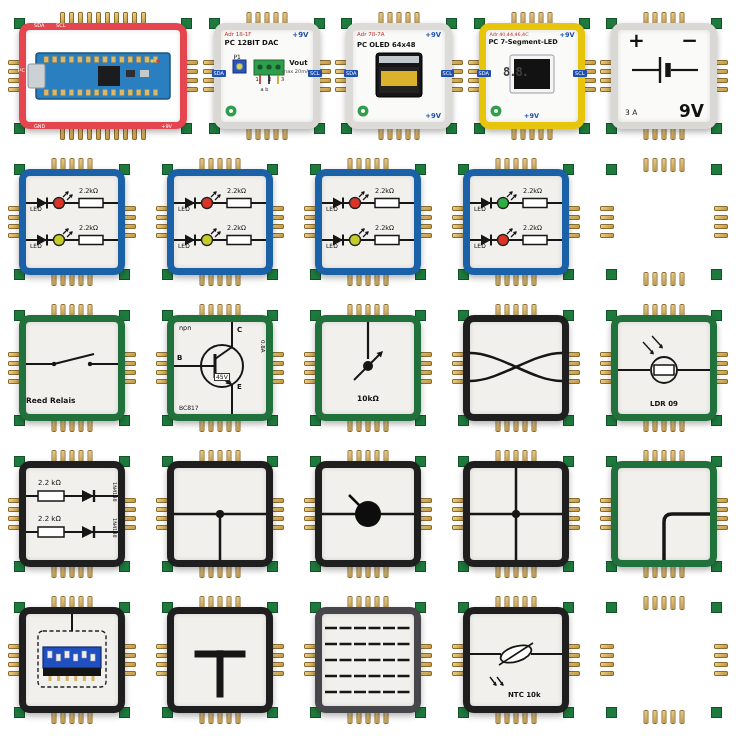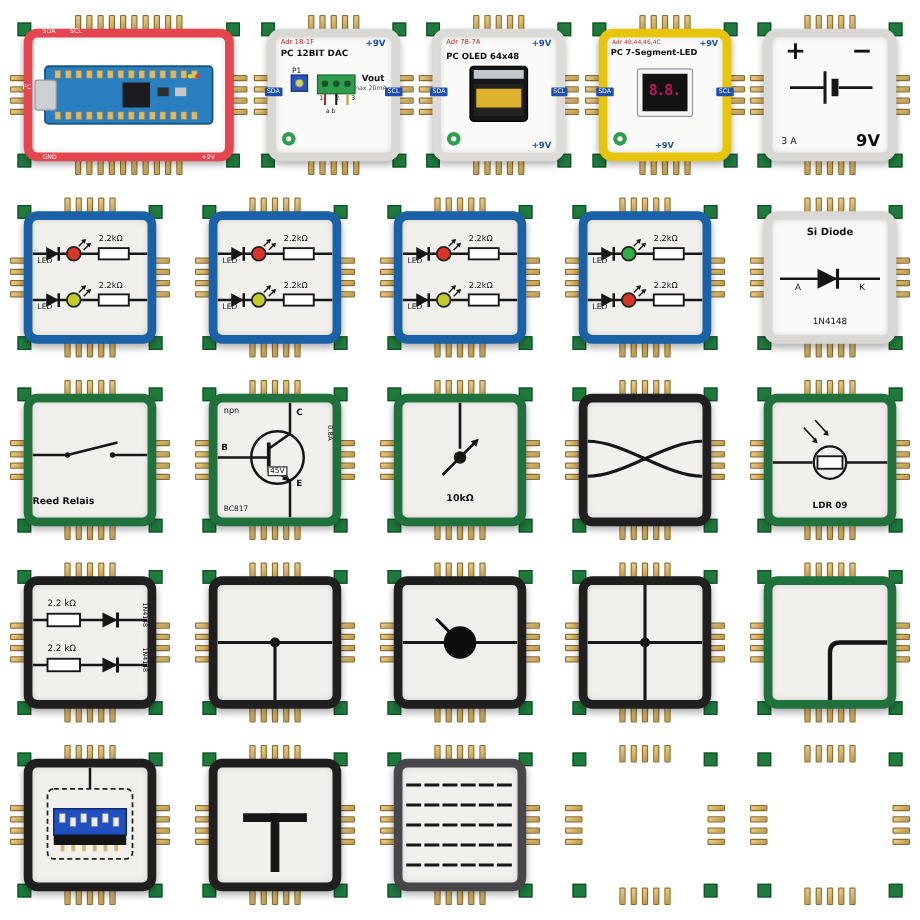--- a/index.html
+++ b/index.html
@@ -266,21 +266,21 @@
           <div class="face">
             <svg class="sym" viewBox="0 0 92 92" preserveAspectRatio="none">
       <rect x="24" y="25" width="44" height="38" rx="2" fill="#f5f5f3" stroke="#99a"></rect>
       <rect x="28" y="29" width="36" height="30" fill="#121212"></rect>
       <circle cx="10" cy="81" r="5.5" fill="#2f9e4c"></circle>
               <circle cx="10" cy="81" r="2.1" fill="#fff"></circle>
     </svg>
             <span class="lb " style="top:2px;left:4px;font-size:4.8px;color:#c03028;">Adr 40,44,46,4C</span>
             <span class="lb " style="top:9px;left:3px;font-size:6.6px;font-weight:bold;">PC 7-Segment-LED</span>
             <span class="lb " style="top:2px;right:3px;font-size:6.5px;font-weight:bold;color:#1d4fae;">+9V</span>
-            <span class="lb " style="top:36px;left:46px;transform:translateX(-50%);font-size:12px;font-weight:bold;color:#be185d;font-family:'DejaVu Sans Mono',monospace;letter-spacing:-1px;">8.8.</span>
+            <span class="lb " style="top:36px;left:30px;transform:translateX(-50%);font-size:12px;font-weight:bold;color:#404040;font-family:'DejaVu Sans Mono',monospace;letter-spacing:-1px;">8.8.</span>
             <span class="lb " style="bottom:2px;left:46px;transform:translateX(-50%);font-size:6.5px;font-weight:bold;color:#1d4fae;">+9V</span>
             <span class="lb tagbox" style="top:40px;left:-9px;">SDA</span>
             <span class="lb tagbox" style="top:40px;right:-9px;">SCL</span>
           </div>
         </div>
       </div>
       <div class="cell">
         <div class="pins pins-top">
           <div class="pin"></div>
           <div class="pin"></div>
@@ -315,21 +315,21 @@
           <div class="face">
             <svg class="sym" viewBox="0 0 92 92" preserveAspectRatio="none">
       <line x1="14" y1="40" x2="42" y2="40" stroke="#161616" stroke-width="2.2"></line>
       <line x1="42" y1="27" x2="42" y2="53" stroke="#161616" stroke-width="2.4"></line>
       <line x1="50" y1="33" x2="50" y2="47" stroke="#161616" stroke-width="5.5"></line>
       <line x1="53" y1="40" x2="80" y2="40" stroke="#161616" stroke-width="2.2"></line>
     </svg>
             <span class="lb " style="top:0px;left:10px;font-size:20px;font-weight:bold;">+</span>
             <span class="lb " style="top:0px;right:12px;font-size:20px;font-weight:bold;">−</span>
             <span class="lb " style="bottom:5px;left:7px;font-size:7.5px;">3 A</span>
-            <span class="lb " style="bottom:1px;right:6px;font-size:13px;font-weight:bold;">9V</span>
+            <span class="lb " style="bottom:1px;right:6px;font-size:17px;font-weight:bold;">9V</span>
           </div>
         </div>
       </div>
     </div>
     <div class="row">
       <div class="cell">
         <div class="pins pins-top">
           <div class="pin"></div>
           <div class="pin"></div>
           <div class="pin"></div>
@@ -592,33 +592,20 @@
         <div class="pins pins-right">
           <div class="pin"></div>
           <div class="pin"></div>
           <div class="pin"></div>
           <div class="pin"></div>
         </div>
         <div class="tab tab-tl"></div>
         <div class="tab tab-tr"></div>
         <div class="tab tab-bl"></div>
         <div class="tab tab-br"></div>
-        <div class="brick" style="--fr:#d9d8d5;--face:#fafaf8">
-          <div class="face">
-            <svg class="sym" viewBox="0 0 92 92" preserveAspectRatio="none">
-      <line x1="6" y1="47" x2="86" y2="47" stroke="#161616" stroke-width="2"></line>
-      <polygon points="36,39 36,55 52,47" fill="#161616"></polygon>
-      <line x1="52" y1="39" x2="52" y2="55" stroke="#161616" stroke-width="2.5"></line>
-    </svg>
-            <span class="lb " style="top:6px;left:0;right:0;text-align:center;font-size:8px;font-weight:bold;">Si Diode</span>
-            <span class="lb " style="top:51px;left:18px;font-size:7px;">A</span>
-            <span class="lb " style="top:51px;right:18px;font-size:7px;">K</span>
-            <span class="lb " style="bottom:7px;left:0;right:0;text-align:center;font-size:7px;">1N4148</span>
-          </div>
-        </div>
       </div>
     </div>
     <div class="row">
       <div class="cell">
         <div class="pins pins-top">
           <div class="pin"></div>
           <div class="pin"></div>
           <div class="pin"></div>
           <div class="pin"></div>
           <div class="pin"></div>
@@ -1219,20 +1206,35 @@
         <div class="pins pins-right">
           <div class="pin"></div>
           <div class="pin"></div>
           <div class="pin"></div>
           <div class="pin"></div>
         </div>
         <div class="tab tab-tl"></div>
         <div class="tab tab-tr"></div>
         <div class="tab tab-bl"></div>
         <div class="tab tab-br"></div>
+        <div class="brick" style="--fr:#1f1f1f;--face:#f1f0ed">
+          <div class="face">
+            <svg class="sym" viewBox="0 0 92 92" preserveAspectRatio="none">
+      <line x1="0" y1="40" x2="31" y2="40" stroke="#161616" stroke-width="2"></line>
+      <ellipse cx="46" cy="40" rx="16" ry="7.5" fill="#fff" stroke="#161616" stroke-width="1.8" transform="rotate(-18 46 40)"></ellipse>
+      <line x1="61" y1="40" x2="92" y2="40" stroke="#161616" stroke-width="2"></line>
+      <line x1="29" y1="51" x2="63" y2="29" stroke="#161616" stroke-width="1.6"></line>
+      <line x1="20" y1="63" x2="26" y2="71" stroke="#161616" stroke-width="1.4"></line>
+      <polygon points="26.8,72 22.8,70.8 25.6,67.6" fill="#161616"></polygon>
+      <line x1="27" y1="63" x2="33" y2="71" stroke="#161616" stroke-width="1.4"></line>
+      <polygon points="33.8,72 29.8,70.8 32.6,67.6" fill="#161616"></polygon>
+    </svg>
+            <span class="lb " style="bottom:7px;left:38px;font-size:7px;font-weight:bold;">NTC 10k</span>
+          </div>
+        </div>
       </div>
       <div class="cell">
         <div class="pins pins-top">
           <div class="pin"></div>
           <div class="pin"></div>
           <div class="pin"></div>
           <div class="pin"></div>
           <div class="pin"></div>
         </div>
         <div class="pins pins-bottom">

